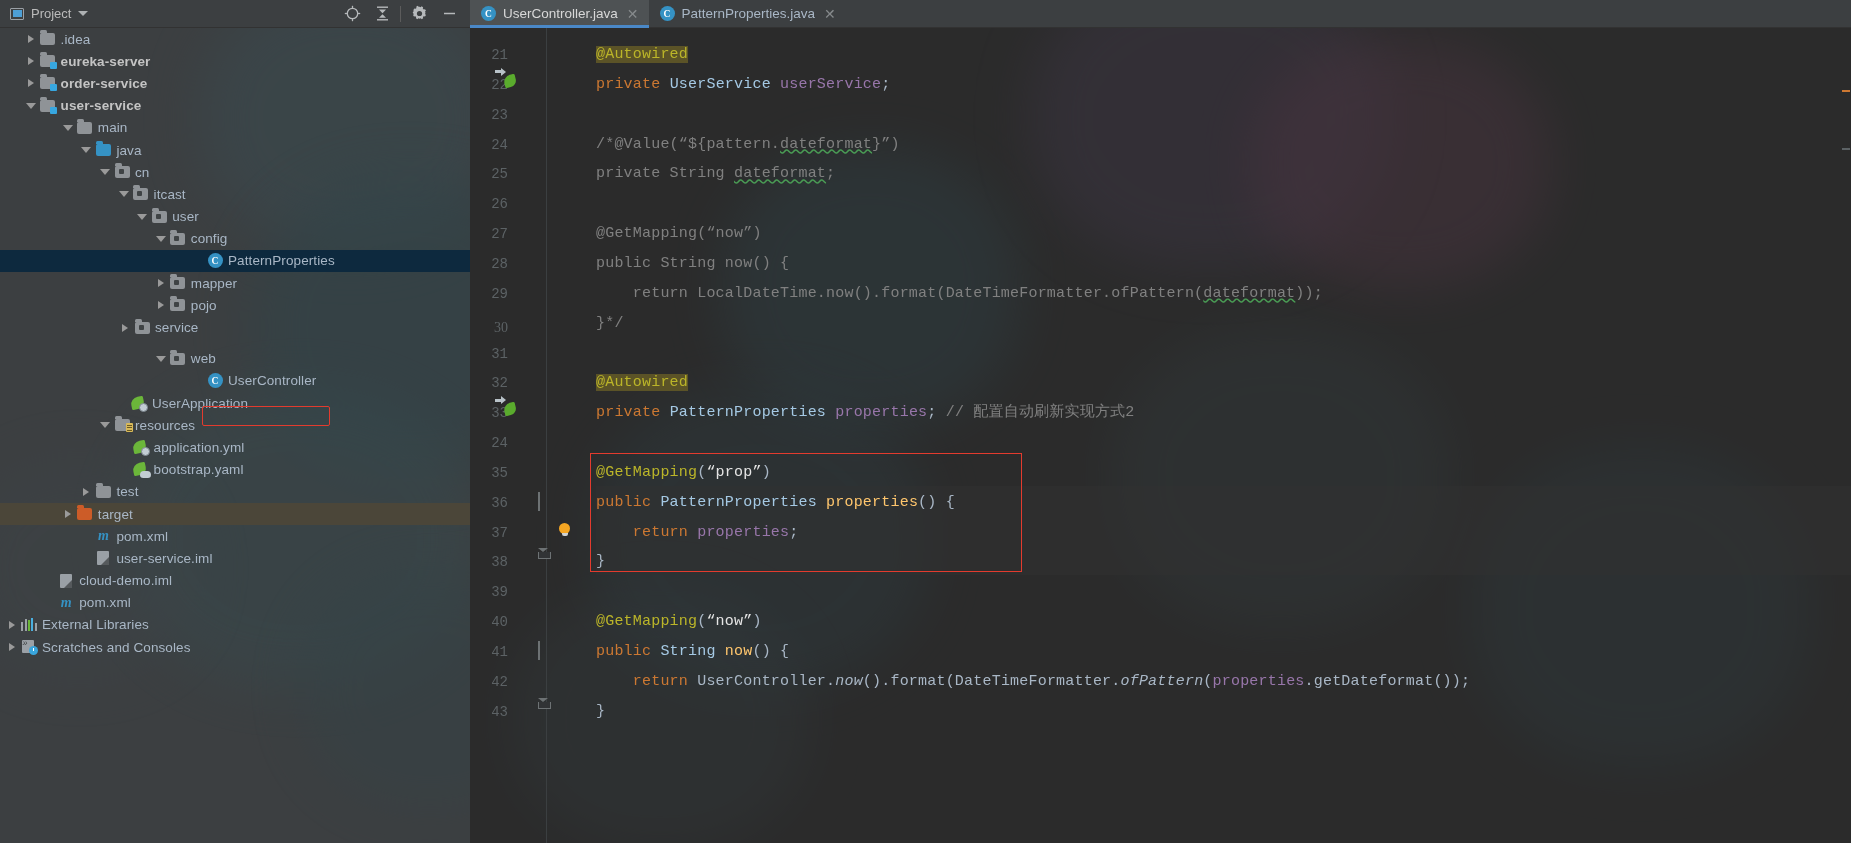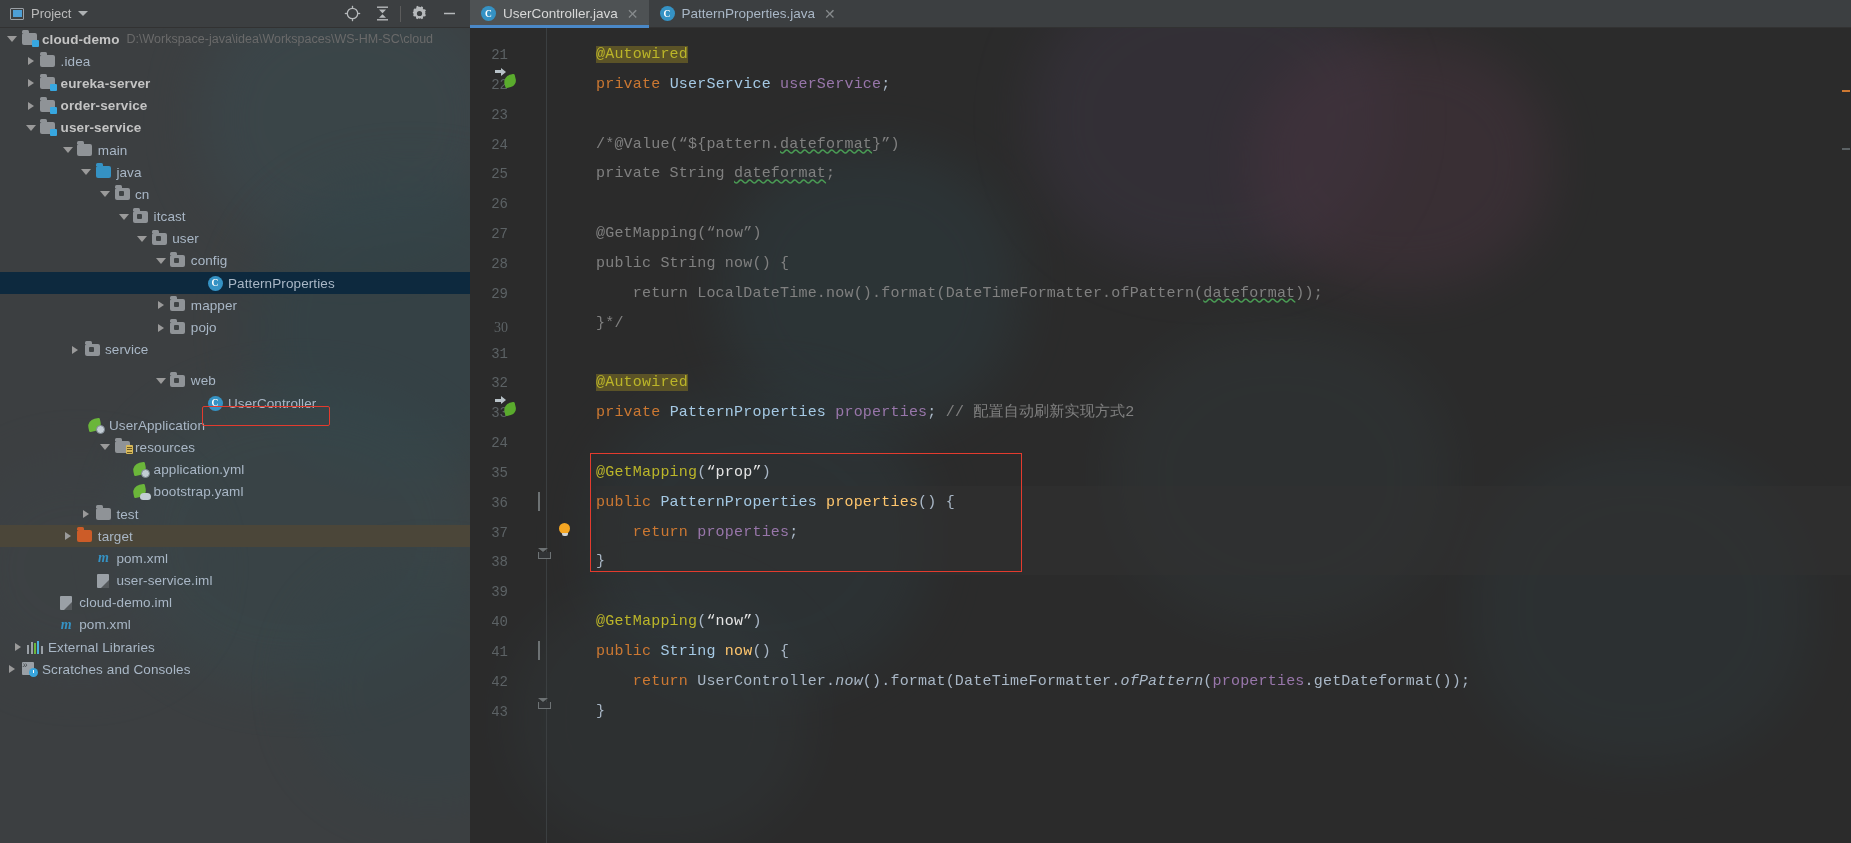--- a/index.html
+++ b/index.html
@@ -236,81 +236,69 @@
 
     <div id="sidebar">
       <div id="sb-bg">
         <div class="bg-blob" style="left:200px;top:-40px;width:300px;height:260px;background:#3a4a4f;opacity:.55"></div>
         <div class="bg-blob" style="left:250px;top:150px;width:320px;height:300px;background:#2f4449;opacity:.5"></div>
         <div class="bg-blob" style="left:120px;top:360px;width:360px;height:300px;background:#374a4e;opacity:.45"></div>
         <div class="bg-blob" style="left:-40px;top:430px;width:240px;height:220px;background:#3e4448;opacity:.4"></div>
         <div class="bg-blob" style="left:300px;top:540px;width:260px;height:240px;background:#334347;opacity:.4"></div>
       </div>
       <div class="tree" id="tree">
-          <div class="row" style="padding-left: 4px;">
-            <span class="tw">
-              <i class="arw open"></i>
+          <div class="row" style="padding-left: 22.6px;">
+            <span class="tw">
+              <i class="arw"></i>
+            </span>
+            <span class="ico">
+              <span class="fld"></span>
+            </span>
+            <span class="lbl">.idea</span>
+          </div>
+          <div class="row" style="padding-left: 22.6px;">
+            <span class="tw">
+              <i class="arw"></i>
             </span>
             <span class="ico">
               <span class="fld">
                 <i class="badge"></i>
               </span>
             </span>
-            <span class="lbl bold">cloud-demo</span>
-            <span class="pathtxt">D:\Workspace-java\idea\Workspaces\WS-HM-SC\cloud</span>
+            <span class="lbl bold">eureka-server</span>
           </div>
           <div class="row" style="padding-left: 22.6px;">
             <span class="tw">
               <i class="arw"></i>
             </span>
             <span class="ico">
+              <span class="fld">
+                <i class="badge"></i>
+              </span>
+            </span>
+            <span class="lbl bold">order-service</span>
+          </div>
+          <div class="row" style="padding-left: 22.6px;">
+            <span class="tw">
+              <i class="arw open"></i>
+            </span>
+            <span class="ico">
+              <span class="fld">
+                <i class="badge"></i>
+              </span>
+            </span>
+            <span class="lbl bold">user-service</span>
+          </div>
+          <div class="row" style="padding-left: 59.8px;">
+            <span class="tw">
+              <i class="arw open"></i>
+            </span>
+            <span class="ico">
               <span class="fld"></span>
             </span>
-            <span class="lbl">.idea</span>
-          </div>
-          <div class="row" style="padding-left: 22.6px;">
-            <span class="tw">
-              <i class="arw"></i>
-            </span>
-            <span class="ico">
-              <span class="fld">
-                <i class="badge"></i>
-              </span>
-            </span>
-            <span class="lbl bold">eureka-server</span>
-          </div>
-          <div class="row" style="padding-left: 22.6px;">
-            <span class="tw">
-              <i class="arw"></i>
-            </span>
-            <span class="ico">
-              <span class="fld">
-                <i class="badge"></i>
-              </span>
-            </span>
-            <span class="lbl bold">order-service</span>
-          </div>
-          <div class="row" style="padding-left: 22.6px;">
-            <span class="tw">
-              <i class="arw open"></i>
-            </span>
-            <span class="ico">
-              <span class="fld">
-                <i class="badge"></i>
-              </span>
-            </span>
-            <span class="lbl bold">user-service</span>
-          </div>
-          <div class="row" style="padding-left: 59.8px;">
-            <span class="tw">
-              <i class="arw open"></i>
-            </span>
-            <span class="ico">
-              <span class="fld"></span>
-            </span>
             <span class="lbl">main</span>
           </div>
           <div class="row" style="padding-left: 78.4px;">
             <span class="tw">
               <i class="arw open"></i>
             </span>
             <span class="ico">
               <span class="fld blue"></span>
             </span>
             <span class="lbl">java</span>
@@ -381,21 +369,21 @@
             <span class="tw">
               <i class="arw"></i>
             </span>
             <span class="ico">
               <span class="fld">
                 <i class="dot"></i>
               </span>
             </span>
             <span class="lbl">pojo</span>
           </div>
-          <div class="row" style="padding-left: 67px;">
+          <div class="row" style="padding-left: 101px; margin-left: 16px;">
             <span class="tw">
               <i class="arw"></i>
             </span>
             <span class="ico">
               <span class="fld">
                 <i class="dot"></i>
               </span>
             </span>
             <span class="lbl">service</span>
           </div>
@@ -410,21 +398,21 @@
             </span>
             <span class="lbl">web</span>
           </div>
           <div class="row" style="padding-left: 190px;">
             <span class="tw"></span>
             <span class="ico">
               <span class="jico">C</span>
             </span>
             <span class="lbl">UserController</span>
           </div>
-          <div class="row" style="padding-left: 71px;">
+          <div class="row" style="padding-left: 114px;">
             <span class="tw"></span>
             <span class="ico">
               <span class="spring">
                 <i class="leaf"></i>
                 <i class="sub"></i>
               </span>
             </span>
             <span class="lbl">UserApplication</span>
           </div>
           <div class="row" style="padding-left: 97px;">
@@ -501,21 +489,21 @@
             </span>
             <span class="lbl">cloud-demo.iml</span>
           </div>
           <div class="row" style="padding-left: 41.2px;">
             <span class="tw"></span>
             <span class="ico">
               <span class="mico">m</span>
             </span>
             <span class="lbl">pom.xml</span>
           </div>
-          <div class="row" style="padding-left: 10px; text-align: center;">
+          <div class="row" style="padding-left: 4px; text-align: center;">
             <span class="tw">
               <i class="arw"></i>
             </span>
             <span class="ico">
               <span class="extlib">
                 <b style="height:9px;background:#9aa0a6"></b>
                 <b style="height:12px;background:#9aa0a6"></b>
                 <b style="height:11px;background:#6bb63a"></b>
                 <b style="height:13px;background:#4ab0e0"></b>
                 <b style="height:8px;background:#9aa0a6"></b>

